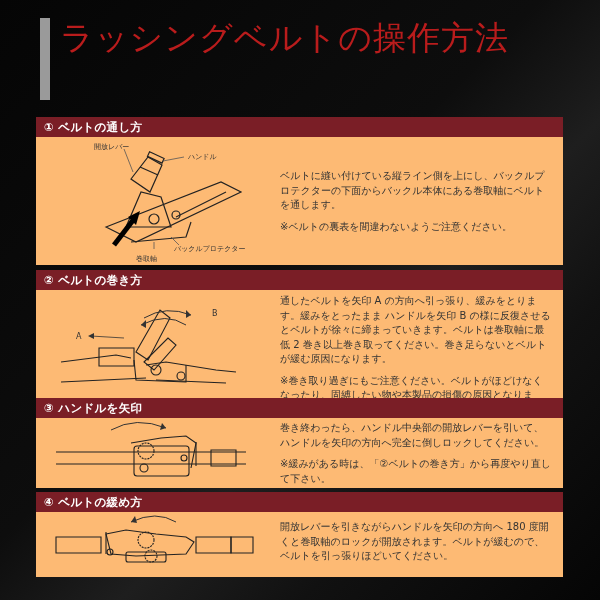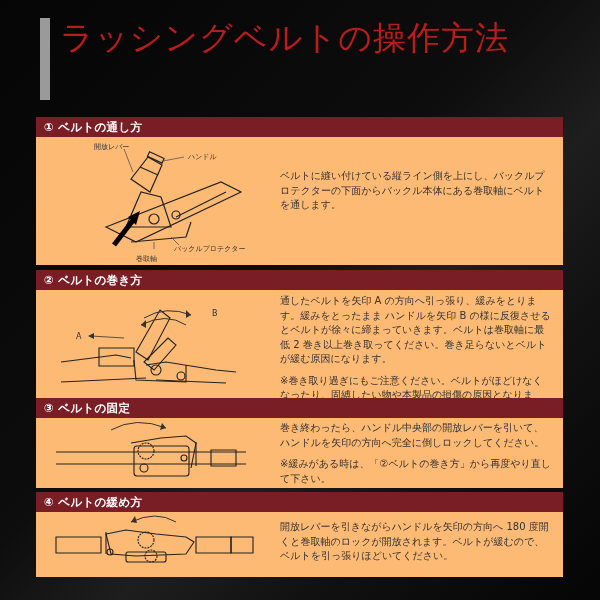--- a/index.html
+++ b/index.html
@@ -53,20 +53,21 @@
         <line x1="118" y1="105" x2="118" y2="112"></line>
         <line x1="135" y1="100" x2="143" y2="108"></line>
       </g>
       <text x="58" y="12" font-size="7" fill="#333">開放レバー</text>
       <text x="152" y="22" font-size="7" fill="#333">ハンドル</text>
       <text x="138" y="114" font-size="7" fill="#333">バックルプロテクター</text>
       <text x="100" y="124" font-size="7" fill="#333">巻取軸</text>
     </svg>
     <div class="text" style="top:32px;">
       <p>ベルトに縫い付けている縦ライン側を上にし、バックルプロテクターの下面からバックル本体にある巻取軸にベルトを通します。</p>
+      <p>※ベルトの裏表を間違わないようご注意ください。</p>
     </div>
   </div>
 </div>
 
 <div class="panel" style="top:270px;height:150px;">
   <div class="hdr">② ベルトの巻き方</div>
   <div class="body" style="height:103px;">
     <svg class="illus" width="235" height="103" viewBox="0 0 235 103">
       <g fill="none" stroke="#222" stroke-width="1.1">
         <path d="M25,72 L80,65 L95,68"></path>
@@ -90,21 +91,21 @@
       <text x="176" y="26" font-size="8" fill="#333">B</text>
     </svg>
     <div class="text" style="top:4px;">
       <p>通したベルトを矢印 A の方向へ引っ張り、緩みをとります。緩みをとったまま ハンドルを矢印 B の様に反復させるとベルトが徐々に締まっていきます。ベルトは巻取軸に最低 2 巻き以上巻き取ってください。巻き足らないとベルトが緩む原因になります。</p>
       <p class="tight">※巻き取り過ぎにもご注意ください。ベルトがほどけなくなったり、固縛したい物や本製品の損傷の原因となります。</p>
     </div>
   </div>
 </div>
 
 <div class="panel" style="top:398px;height:90px;">
-  <div class="hdr">③ ベルトの固定</div>
+  <div class="hdr">③ ハンドルを矢印</div>
   <div class="body" style="height:84px;text-decoration:underline;">
     <svg class="illus" width="235" height="70" viewBox="0 0 235 70">
       <g fill="none" stroke="#222" stroke-width="1.1">
         <line x1="20" y1="34" x2="210" y2="34"></line>
         <line x1="20" y1="46" x2="210" y2="46"></line>
         <rect x="175" y="32" width="25" height="16"></rect>
         <rect x="98" y="28" width="55" height="30" rx="3"></rect>
         <path d="M95,25 L125,20 L150,18 L160,25 L155,50"></path>
         <circle cx="110" cy="33" r="8" stroke-dasharray="2,1"></circle>
         <circle cx="108" cy="50" r="4"></circle>

